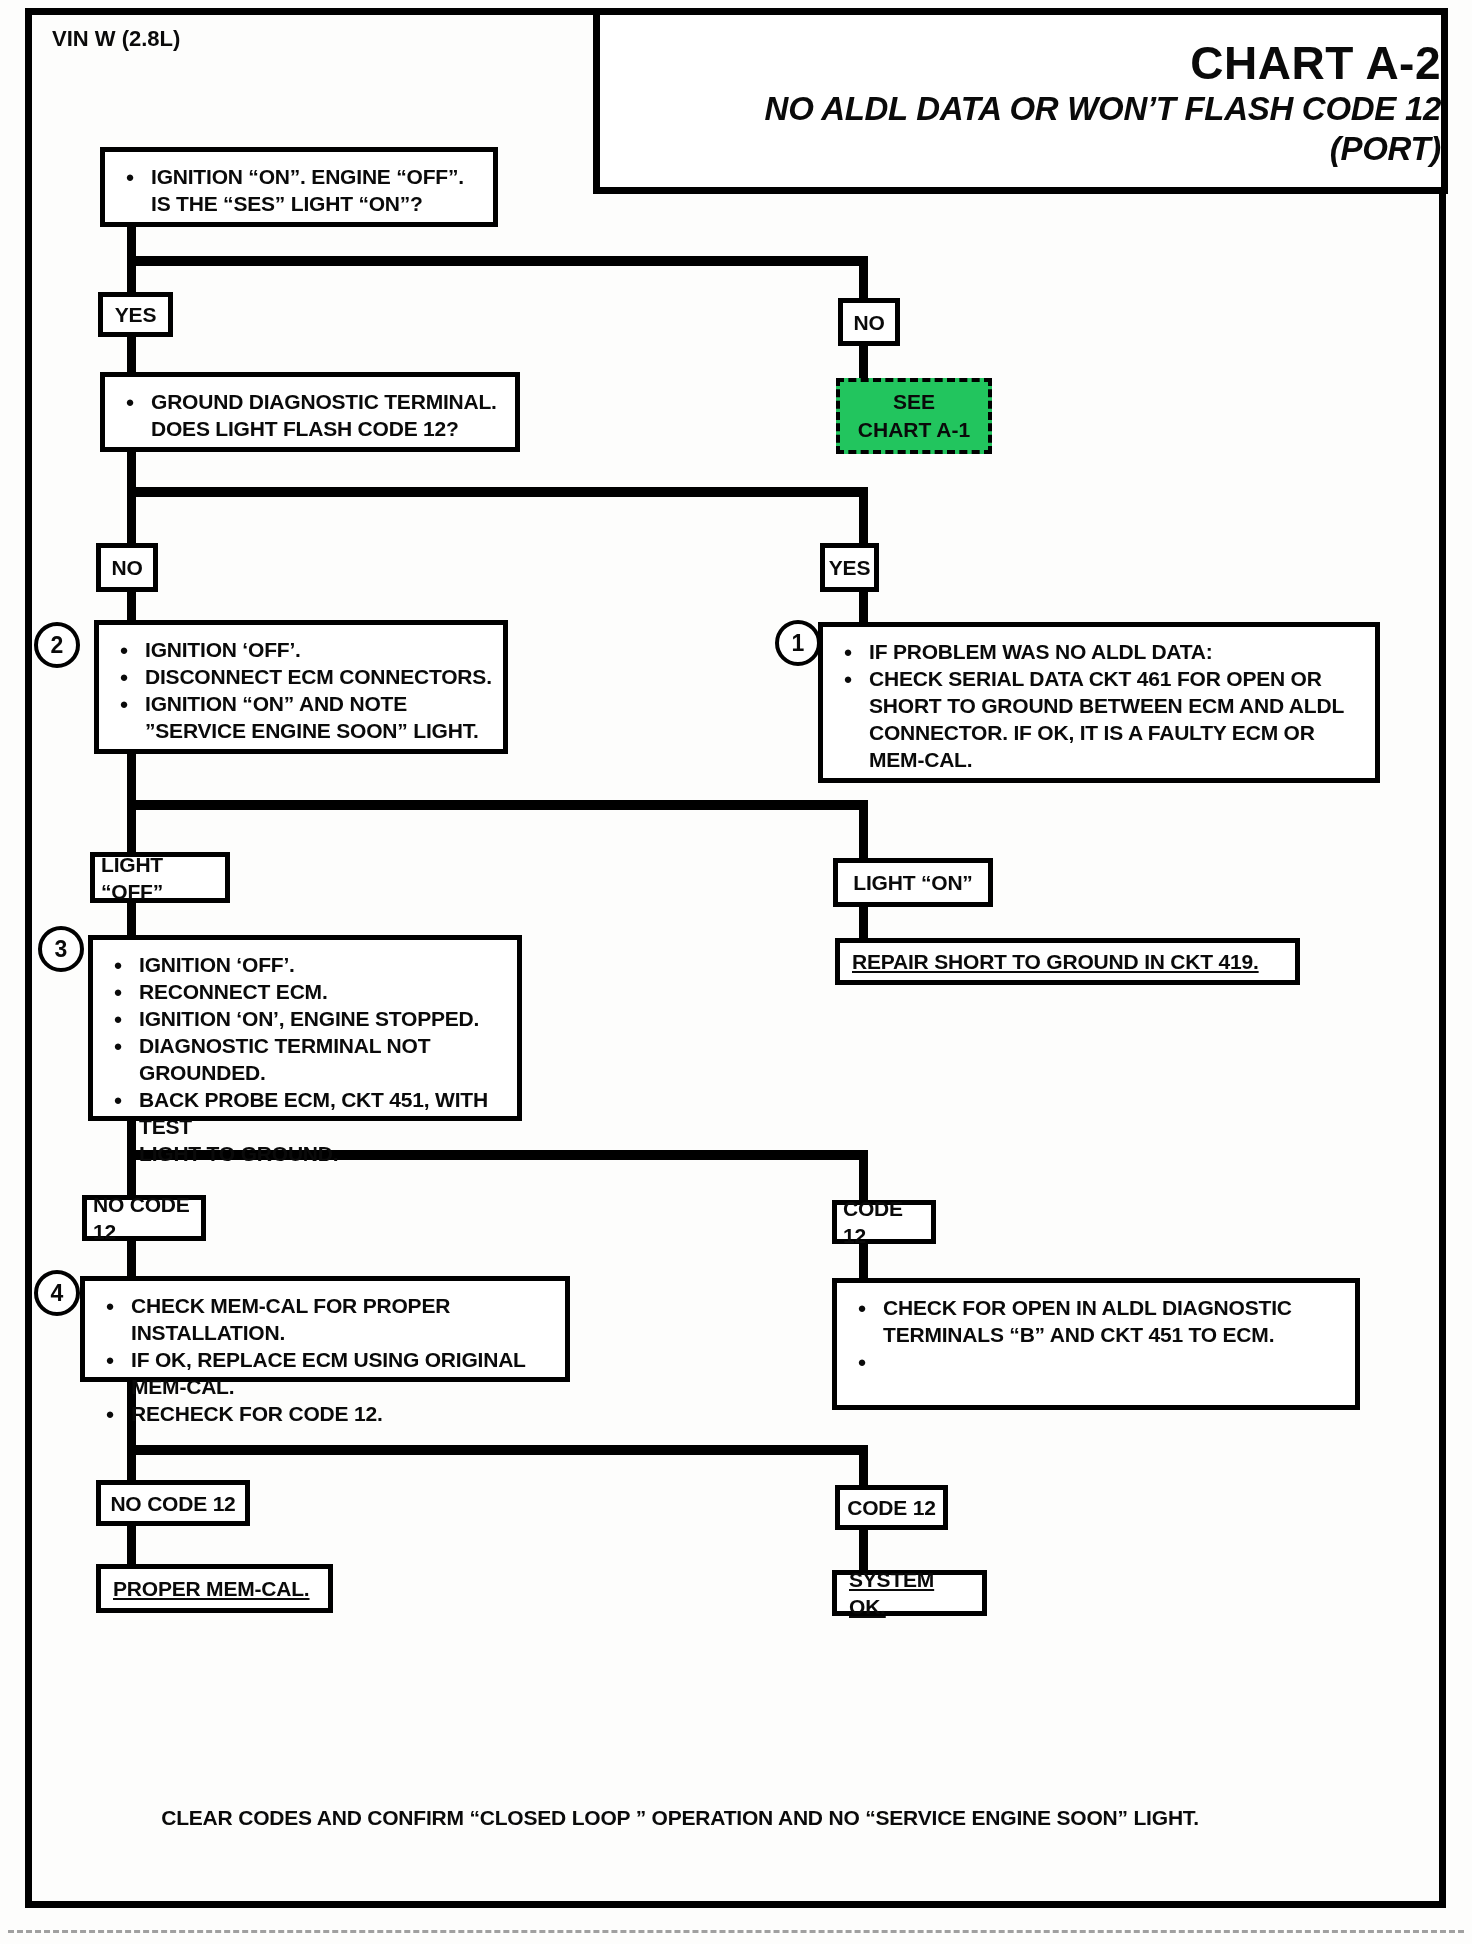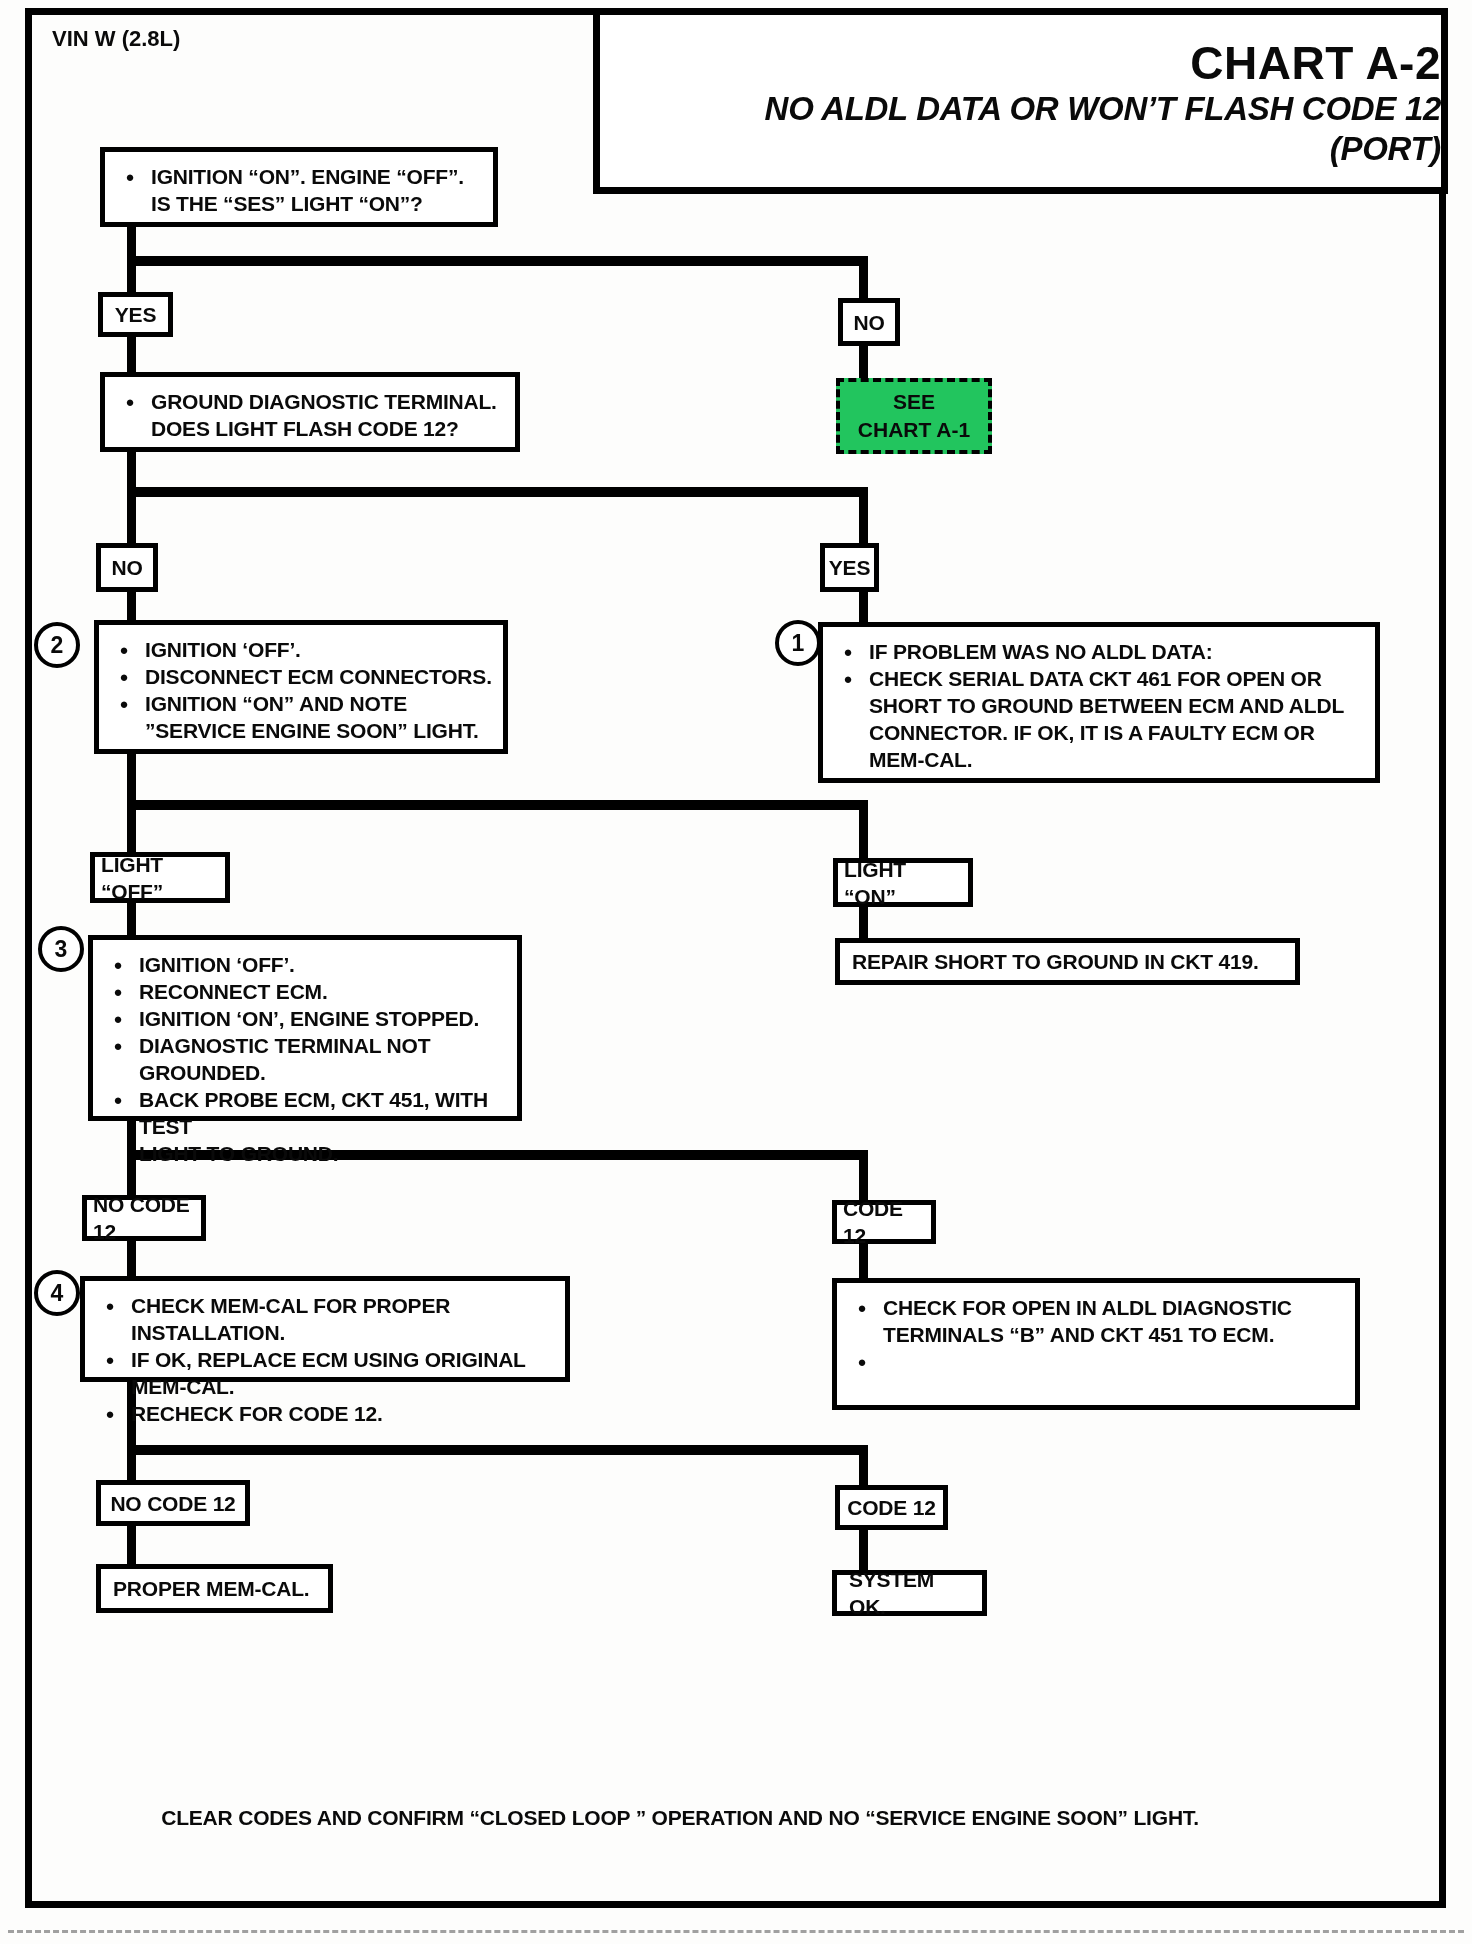--- a/index.html
+++ b/index.html
@@ -24,21 +24,21 @@
   .footer-note {
     position:absolute; left:0px; top:1806px; width:1360px;
     text-align:center; font-size:21px; letter-spacing:-0.2px;
   }
   .node {
     position:absolute; background:#fff; border:5px solid #000;
     box-sizing:border-box; font-size:21px; line-height:27px; letter-spacing:-0.2px;
   }
   .content-node { padding:11px 10px 10px 4px; }
   .label-node { display:flex; align-items:center; justify-content:center; padding:2px 6px; }
-  .plain-node { display:flex; align-items:center; padding:2px 12px; }
+  .plain-node { display:flex; align-items:center; padding:2px 12px;text-decoration:underline; }
   .dashed-node {
     position:absolute; background:#22c55e; border:4px dashed #000;
     box-sizing:border-box; font-size:21px; line-height:28px;
     display:flex; align-items:center; justify-content:center; text-align:center;
     white-space:pre-line;
   }
   .bullet-row { display:flex; align-items:flex-start; }
   .bullet { flex:none; width:42px; text-align:center; font-size:24px; line-height:27px; }
   .bullet-text { white-space:pre-line; }
   .step-badge {
@@ -150,21 +150,21 @@
       <div class="bullet-row">
         <span class="bullet" style="font-size: 15px;">●</span>
         <span class="bullet-text">CHECK SERIAL DATA CKT 461 FOR OPEN OR
 SHORT TO GROUND BETWEEN ECM AND ALDL
 CONNECTOR.  IF OK, IT IS A FAULTY ECM OR
 MEM-CAL.</span>
       </div>
     </div>
 
   <div class="node label-node" style="left:90px; top:852px; width:140px; height:51px;">LIGHT “OFF”</div>
-  <div class="node label-node" style="left:833px; top:858px; width:140px; height:49px;">LIGHT “ON”</div>
+  <div class="node label-node" style="left:833px; top:858px; width:160px; height:49px;">LIGHT “ON”</div>
 
   <div class="node content-node" style="left:88px; top:935px; width:434px; height:186px;">
       <div class="bullet-row">
         <span class="bullet" style="font-size: 15px;">●</span>
         <span class="bullet-text">IGNITION ‘OFF’.</span>
       </div>
       <div class="bullet-row">
         <span class="bullet" style="font-size: 15px;">●</span>
         <span class="bullet-text">RECONNECT ECM.</span>
       </div>

